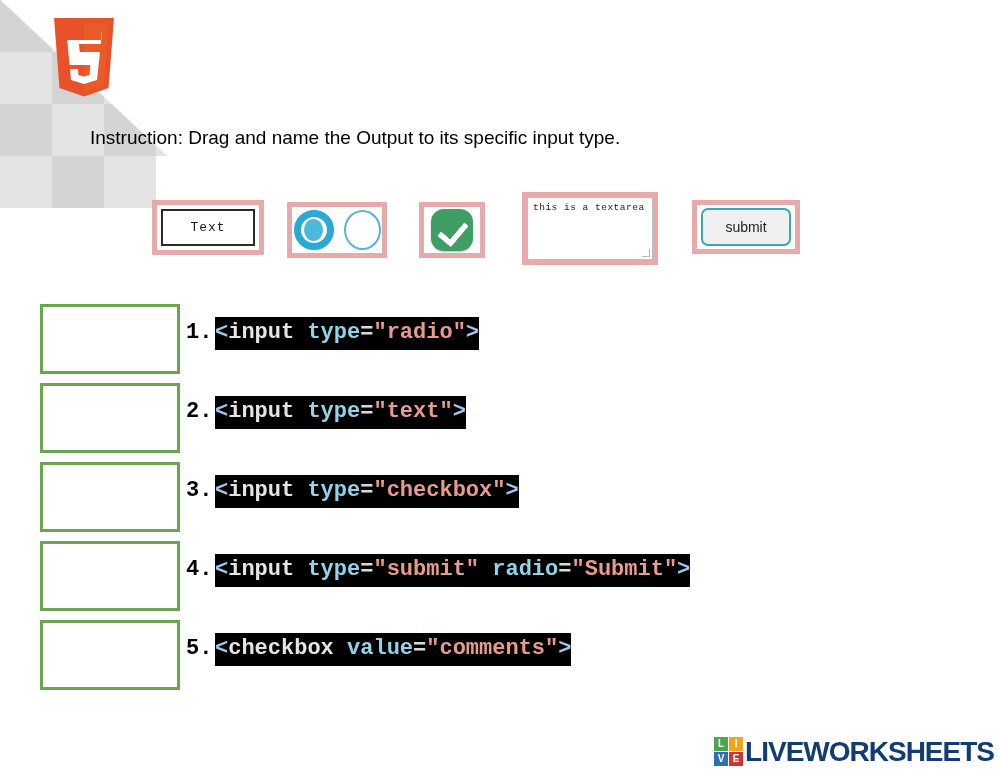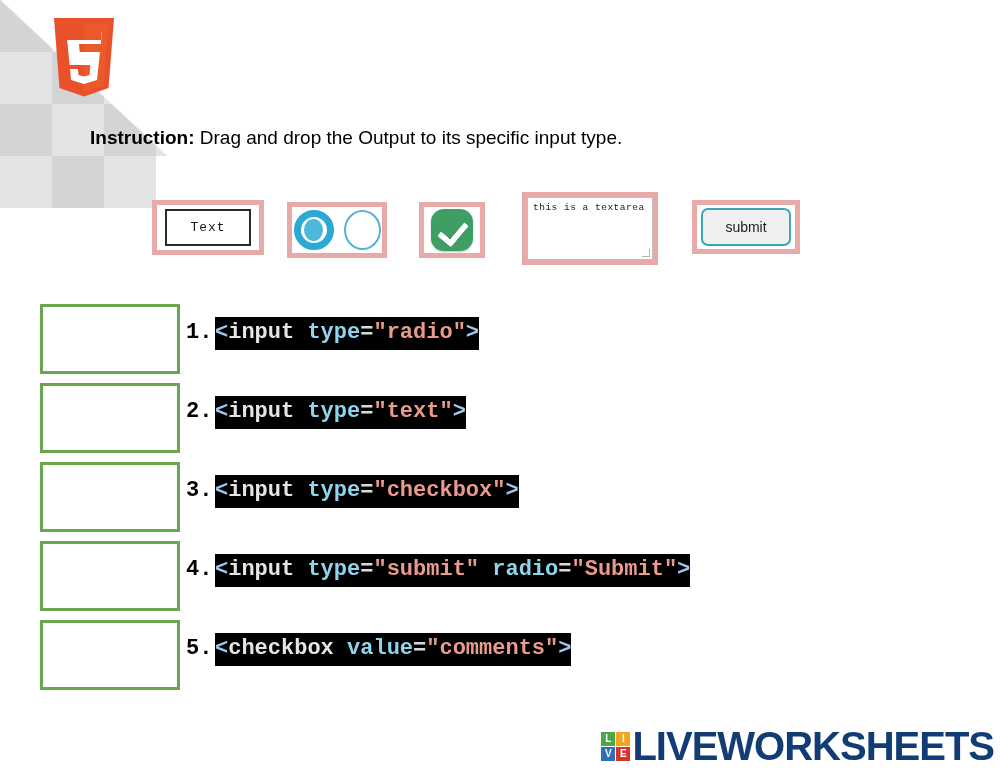--- a/index.html
+++ b/index.html
@@ -62,21 +62,21 @@
 
   
   #instruction-line {
     position: absolute;
     left: 90px; top: 127px;
     font-size: 19px;
     color: #000;
     white-space: nowrap;
     z-index: 3;
   }
-  #instruction-line .lead { font-weight: bold; }
+  #instruction-line .lead { font-weight: normal; }
 
   
   #token-row {
     position: absolute;
     left: 0; top: 190px;
     width: 1000px;
     height: 90px;
     z-index: 3;
   }
   .token {
@@ -85,21 +85,21 @@
     background: #ffffff;
     box-sizing: border-box;
     display: flex;
     align-items: center;
     justify-content: center;
   }
 
   
   #token-text { left: 152px; top: 10px; width: 112px; height: 55px; }
   .fake-text-input {
-    width: 86px; height: 37px;
+    width: 94px; height: 37px;
     border: 2px solid #2b2b2b;
     background: #fff;
     box-sizing: border-box;
     display: flex; align-items: center; justify-content: center;
     font-family: "Liberation Mono", "DejaVu Sans Mono", monospace;
     font-size: 13px;
     color: #1c1c1c;
     letter-spacing: 1px;
   }
 
@@ -258,21 +258,21 @@
     font-weight: bold;
     color: #ffffff;
     font-family: "Liberation Sans", sans-serif;
     line-height: 1;
   }
   .lws-l { background: #4ca64c; }
   .lws-i { background: #f2a51c; }
   .lws-v { background: #2f6fb5; }
   .lws-e { background: #d6332e; }
   #lws-wordmark {
-    font-size: 40px;
+    font-size: 28px;
     font-weight: bold;
     color: #123c74;
     letter-spacing: -1px;
     line-height: 1;
   }
 </style>
 </head>
 <body>
 
 <div id="corner-decor">
@@ -301,21 +301,21 @@
       <path d="M6 0 L66 0 L60.5 70 L36 78.5 L11.5 70 Z" fill="#e8512a"></path>
       <path d="M36 5 L36 73.5 L55.8 67.6 L60.5 6 Z" fill="#f06529" opacity="0.45"></path>
       <path d="M18 14 L54 14 L52.8 26 L31 26 L31.7 34 L52 34 L49 62 L36 66 L23 62 L22.1 51 L30 51 L30.5 57 L36 58.6 L41.6 57 L42.3 47 L21.6 47 L19.2 22 L53 22 L53.6 14 Z" fill="#ffffff"></path>
       <path d="M18.6 14 L53.8 14 L52.7 25.6 L30.9 25.6 L31.6 34.2 L52 34.2 L48.9 62 L36 65.9 L36 57.9 L41.5 56.4 L42.2 47.6 L36 47.6 L36 39.8 L44 39.8 L44.7 32 L36 32 L36 14 Z" fill="#f4f4f4" opacity="0.0"></path>
     </svg>
   </div>
 
 </div>
 
 <div id="instruction-line">
-  <span class="lead">Instruction:</span><span> Drag and drop the Output to its specific input type.</span>
+  <span class="lead">Instruction:</span><span> Drag and name the Output to its specific input type.</span>
 </div>
 
 <div id="token-row">
 
   <div class="token" id="token-text">
     <div class="fake-text-input">Text</div>
   </div>
 
   <div class="token" id="token-radio">
     <div class="radio-on">

